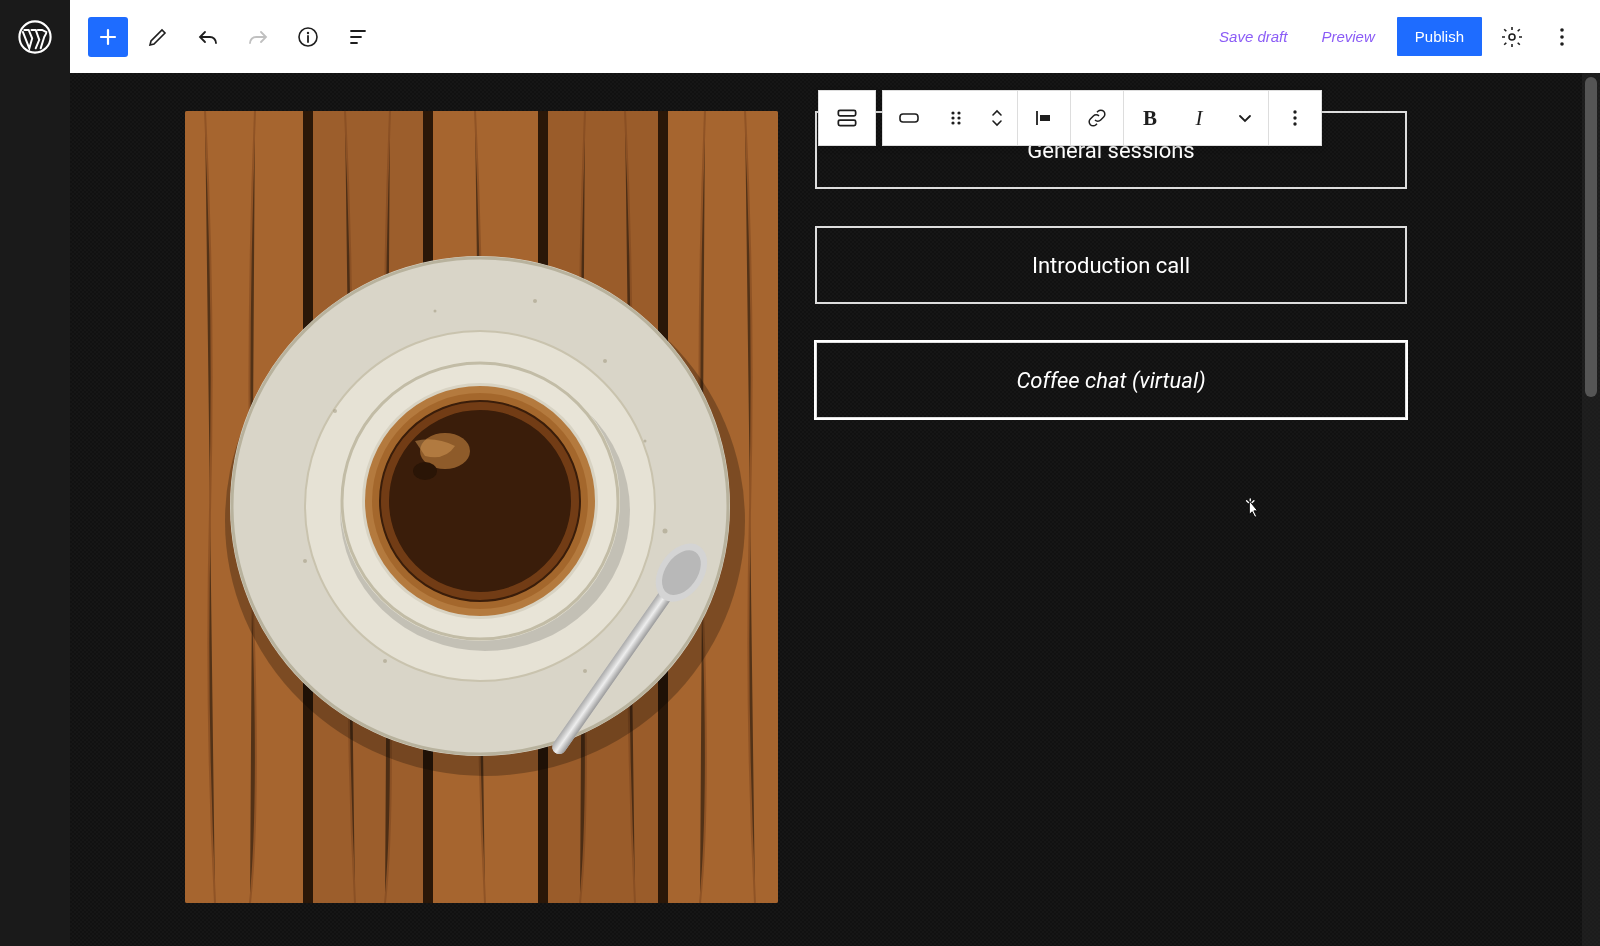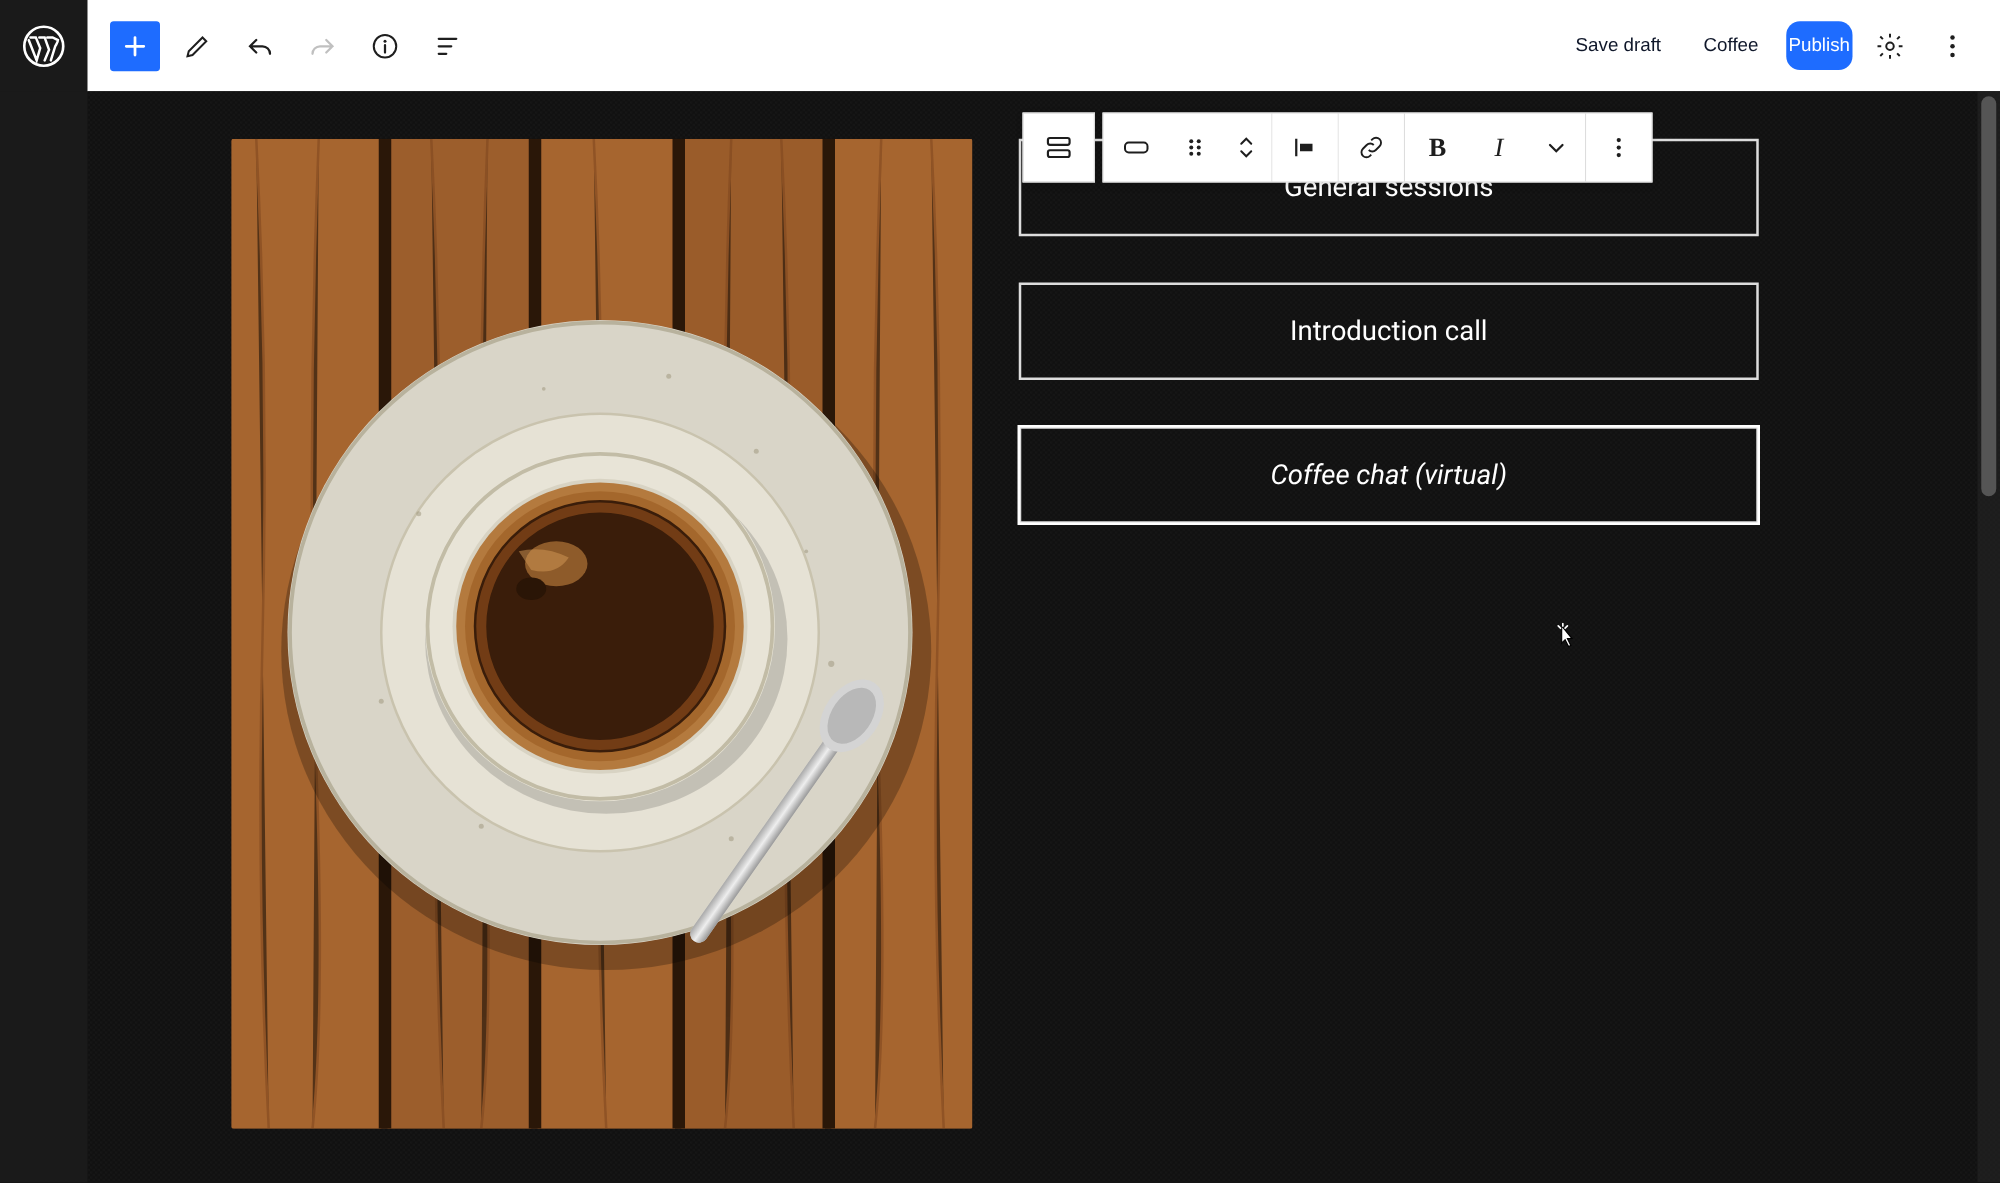--- a/index.html
+++ b/index.html
@@ -42,33 +42,34 @@
     width: 40px; height: 40px;
     display:flex; align-items:center; justify-content:center;
     border-radius:3px;
     color:#1e1e1e;
   }
   .sq-btn.add { background:#1e6cff; color:#fff; }
   .sq-btn svg { width:24px; height:24px; }
   .disabled { color:#c0c0c0; }
 
   .link-btn {
-    color:#0f172a;
+    color:#8b5cf6;
     font-size:15px;
     padding:8px 12px;
     background:none;
     border:none;
     font-weight:400;
+    font-style:italic;
   }
   .publish-btn {
     background:#1e6cff;
     color:#fff;
     border:none;
-    padding:11px 2px;
-    border-radius:11px;
+    padding:11px 18px;
+    border-radius:1px;
     font-size:15px;
   }
   .icon-btn {
     width:40px; height:40px;
     display:flex; align-items:center; justify-content:center;
     background:none; border:none;
     color:#1e1e1e;
   }
   .icon-btn svg { width:24px; height:24px; }
 
@@ -216,21 +217,21 @@
         </svg>
     </div>
     <div class="sq-btn">
       <svg viewBox="0 0 24 24">
           <path d="M5 6h14M5 12h10M5 18h6" stroke="#1e1e1e" stroke-width="1.8" stroke-linecap="round"></path>
         </svg>
     </div>
   </div>
   <div class="right">
     <button class="link-btn">Save draft</button>
-    <button class="link-btn">Coffee</button>
+    <button class="link-btn">Preview</button>
     <button class="publish-btn">Publish</button>
     <button class="icon-btn">
       <svg viewBox="0 0 24 24">
           <circle cx="12" cy="12" r="3" stroke="#1e1e1e" stroke-width="1.6" fill="none"></circle>
           <path d="M12 2v3M12 19v3M4.2 4.2l2.1 2.1M17.7 17.7l2.1 2.1M2 12h3M19 12h3M4.2 19.8l2.1-2.1M17.7 6.3l2.1-2.1" stroke="#1e1e1e" stroke-width="1.6"></path>
         </svg>
     </button>
     <button class="icon-btn">
       <svg viewBox="0 0 24 24">
           <circle cx="12" cy="5" r="1.8" fill="#1e1e1e"></circle>

